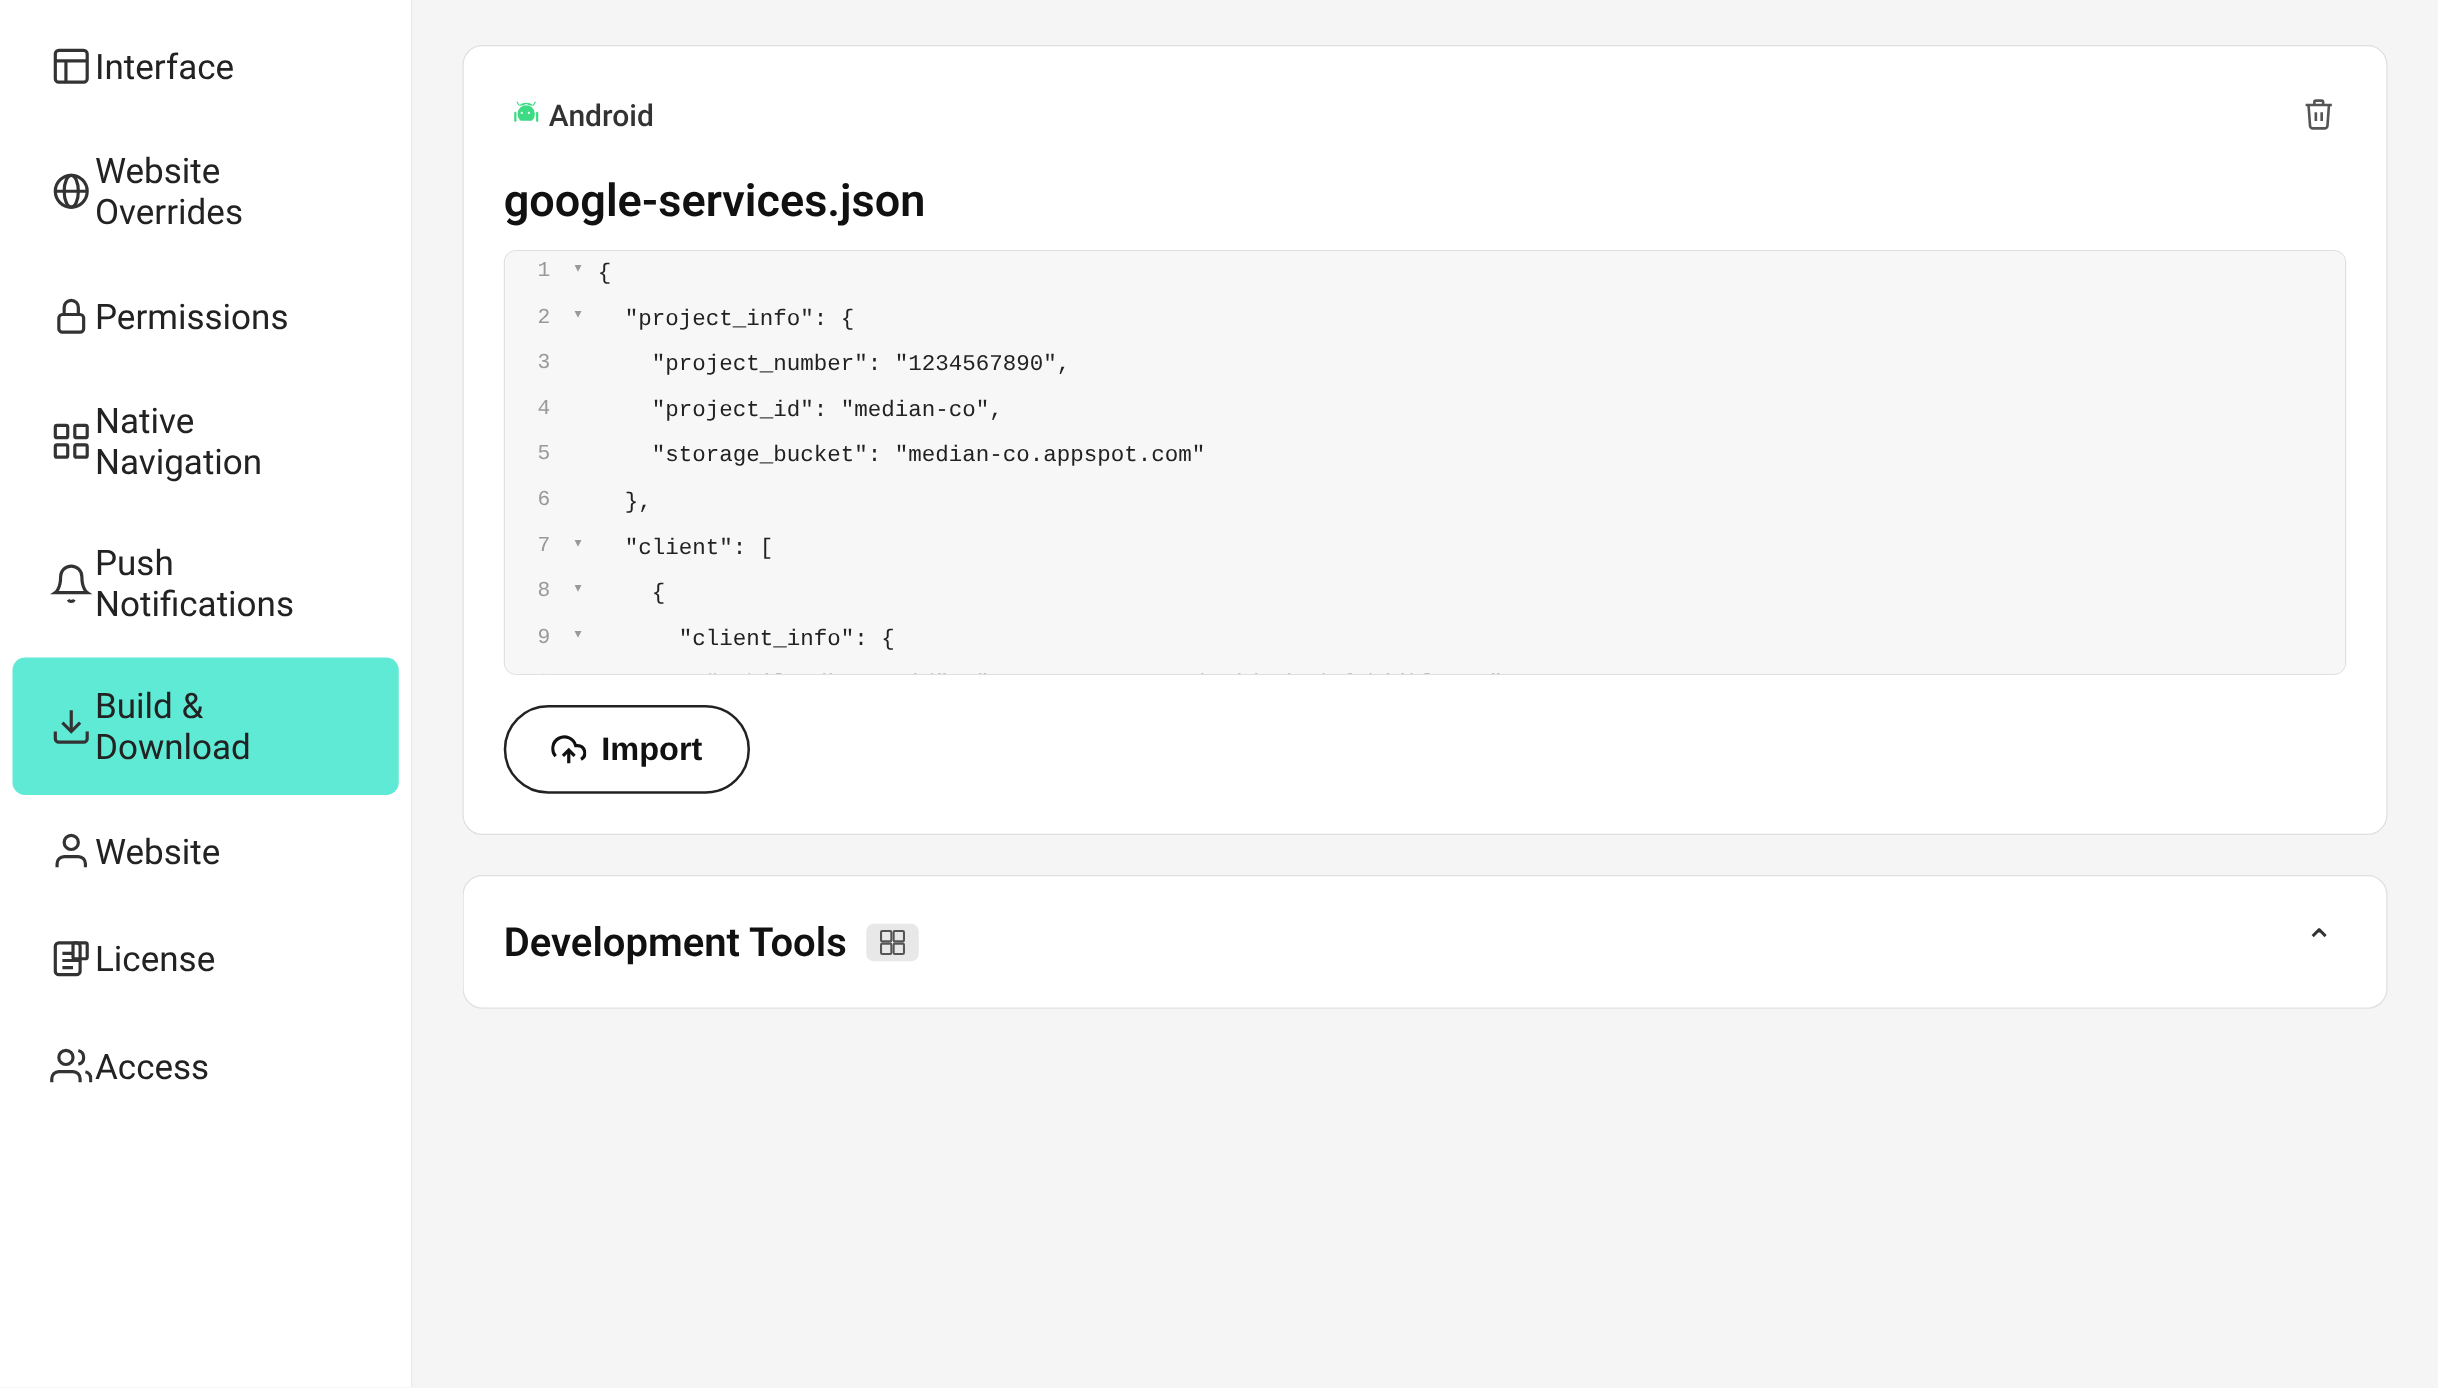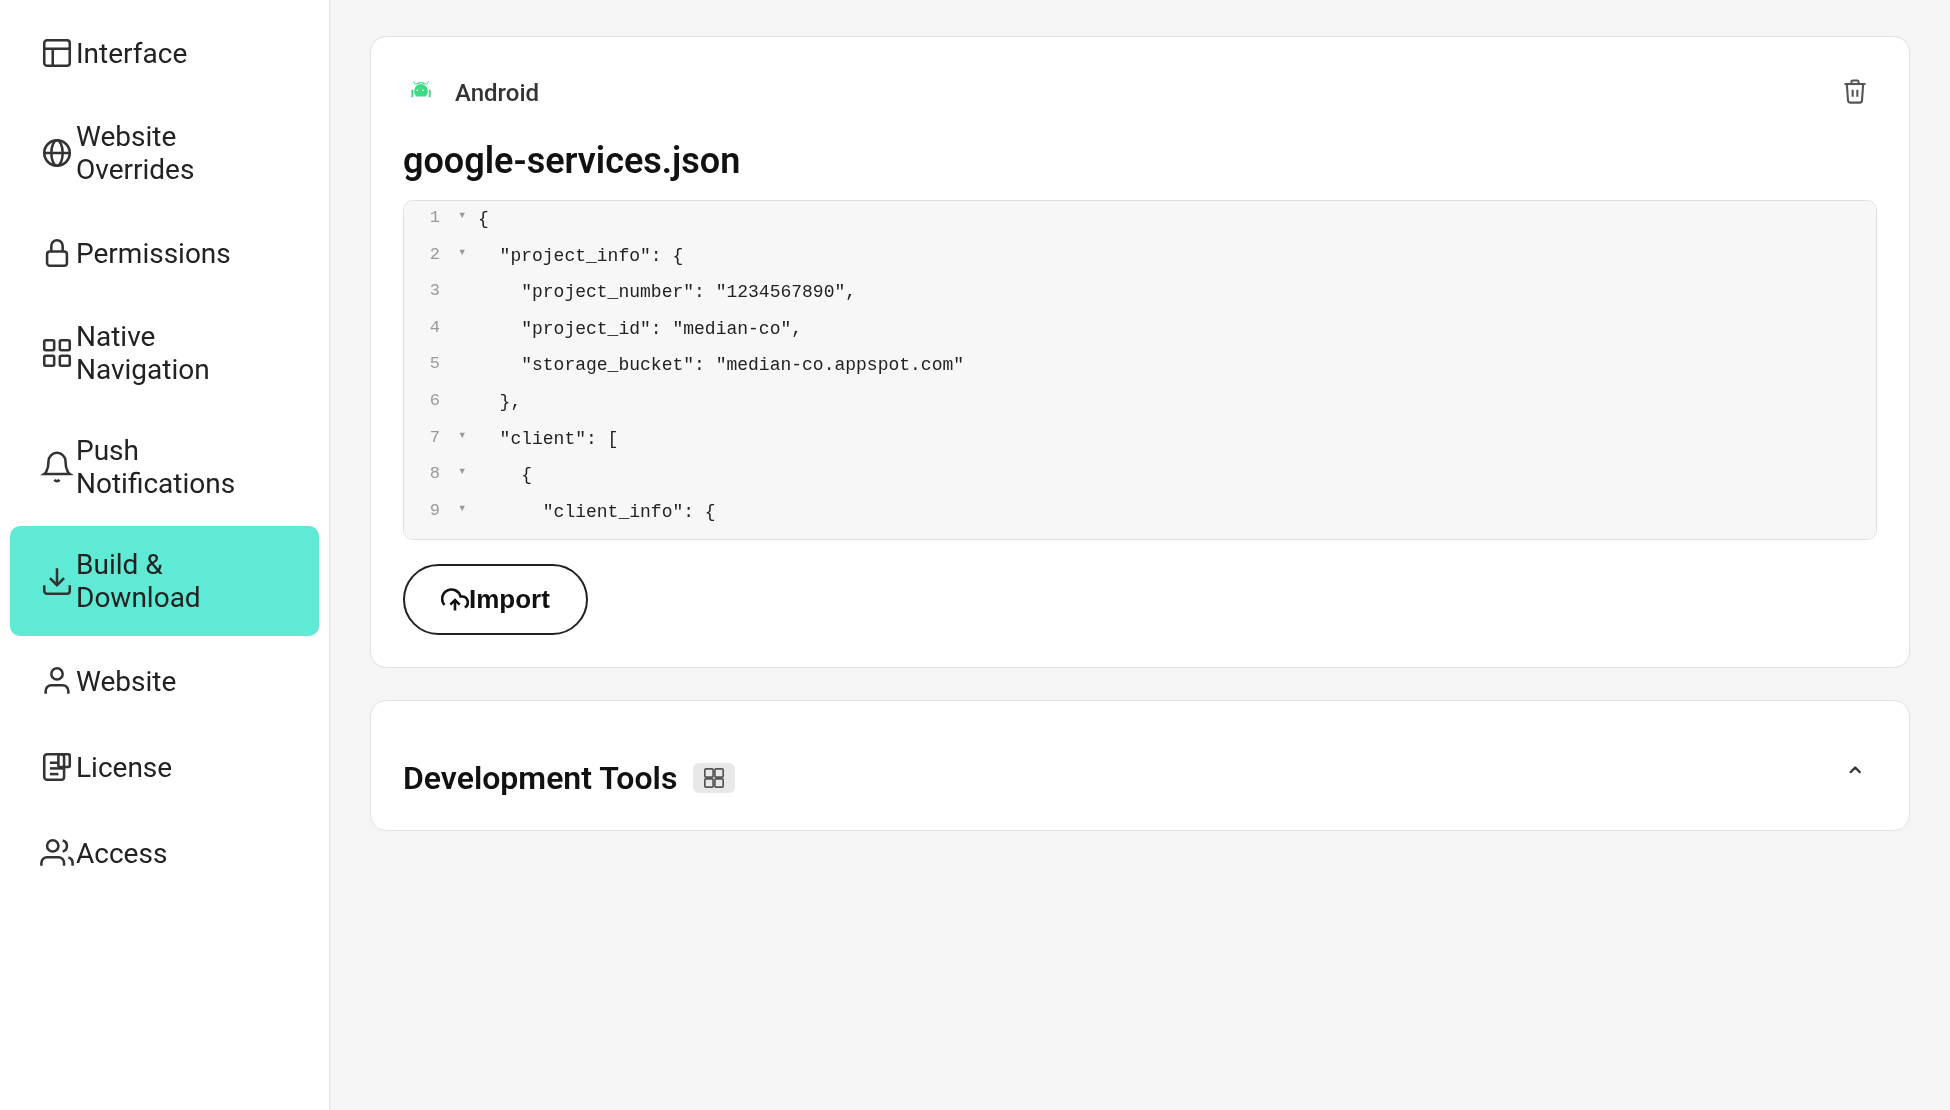--- a/index.html
+++ b/index.html
@@ -73,21 +73,21 @@
 
     .card-header {
       display: flex;
       align-items: center;
       justify-content: space-between;
       margin-bottom: 24px;
     }
     .card-title-row {
       display: flex;
       align-items: center;
-      gap: 16px;
+      gap: 0;
     }
     .android-icon {
       width: 36px;
       height: 36px;
     }
     .card-platform-label {
       font-size: 24px;
       color: #333;
       font-weight: 500;
     }
@@ -146,20 +146,21 @@
       flex: 1;
       line-height: 1.7;
       white-space: pre;
       padding-right: 16px;
     }
 
     
     .import-btn {
       display: flex;
       align-items: center;
+      gap: 12px;
       border: 2px solid #222;
       background: #fff;
       border-radius: 50px;
       padding: 18px 36px;
       font-size: 26px;
       font-weight: 600;
       cursor: pointer;
       color: #111;
       margin-top: 24px;
       transition: background 0.15s;
@@ -170,21 +171,20 @@
     .dev-tools-section {
       background: #ffffff;
       border-radius: 16px;
       border: 1px solid #e0e0e0;
       padding: 32px;
     }
     .dev-tools-header {
       display: flex;
       align-items: center;
       justify-content: space-between;
-      margin-top: 24px;
     }
     .dev-tools-title {
       display: flex;
       align-items: center;
       gap: 16px;
       font-size: 32px;
       font-weight: 600;
       color: #111;
     }
     .dev-tools-badge {

